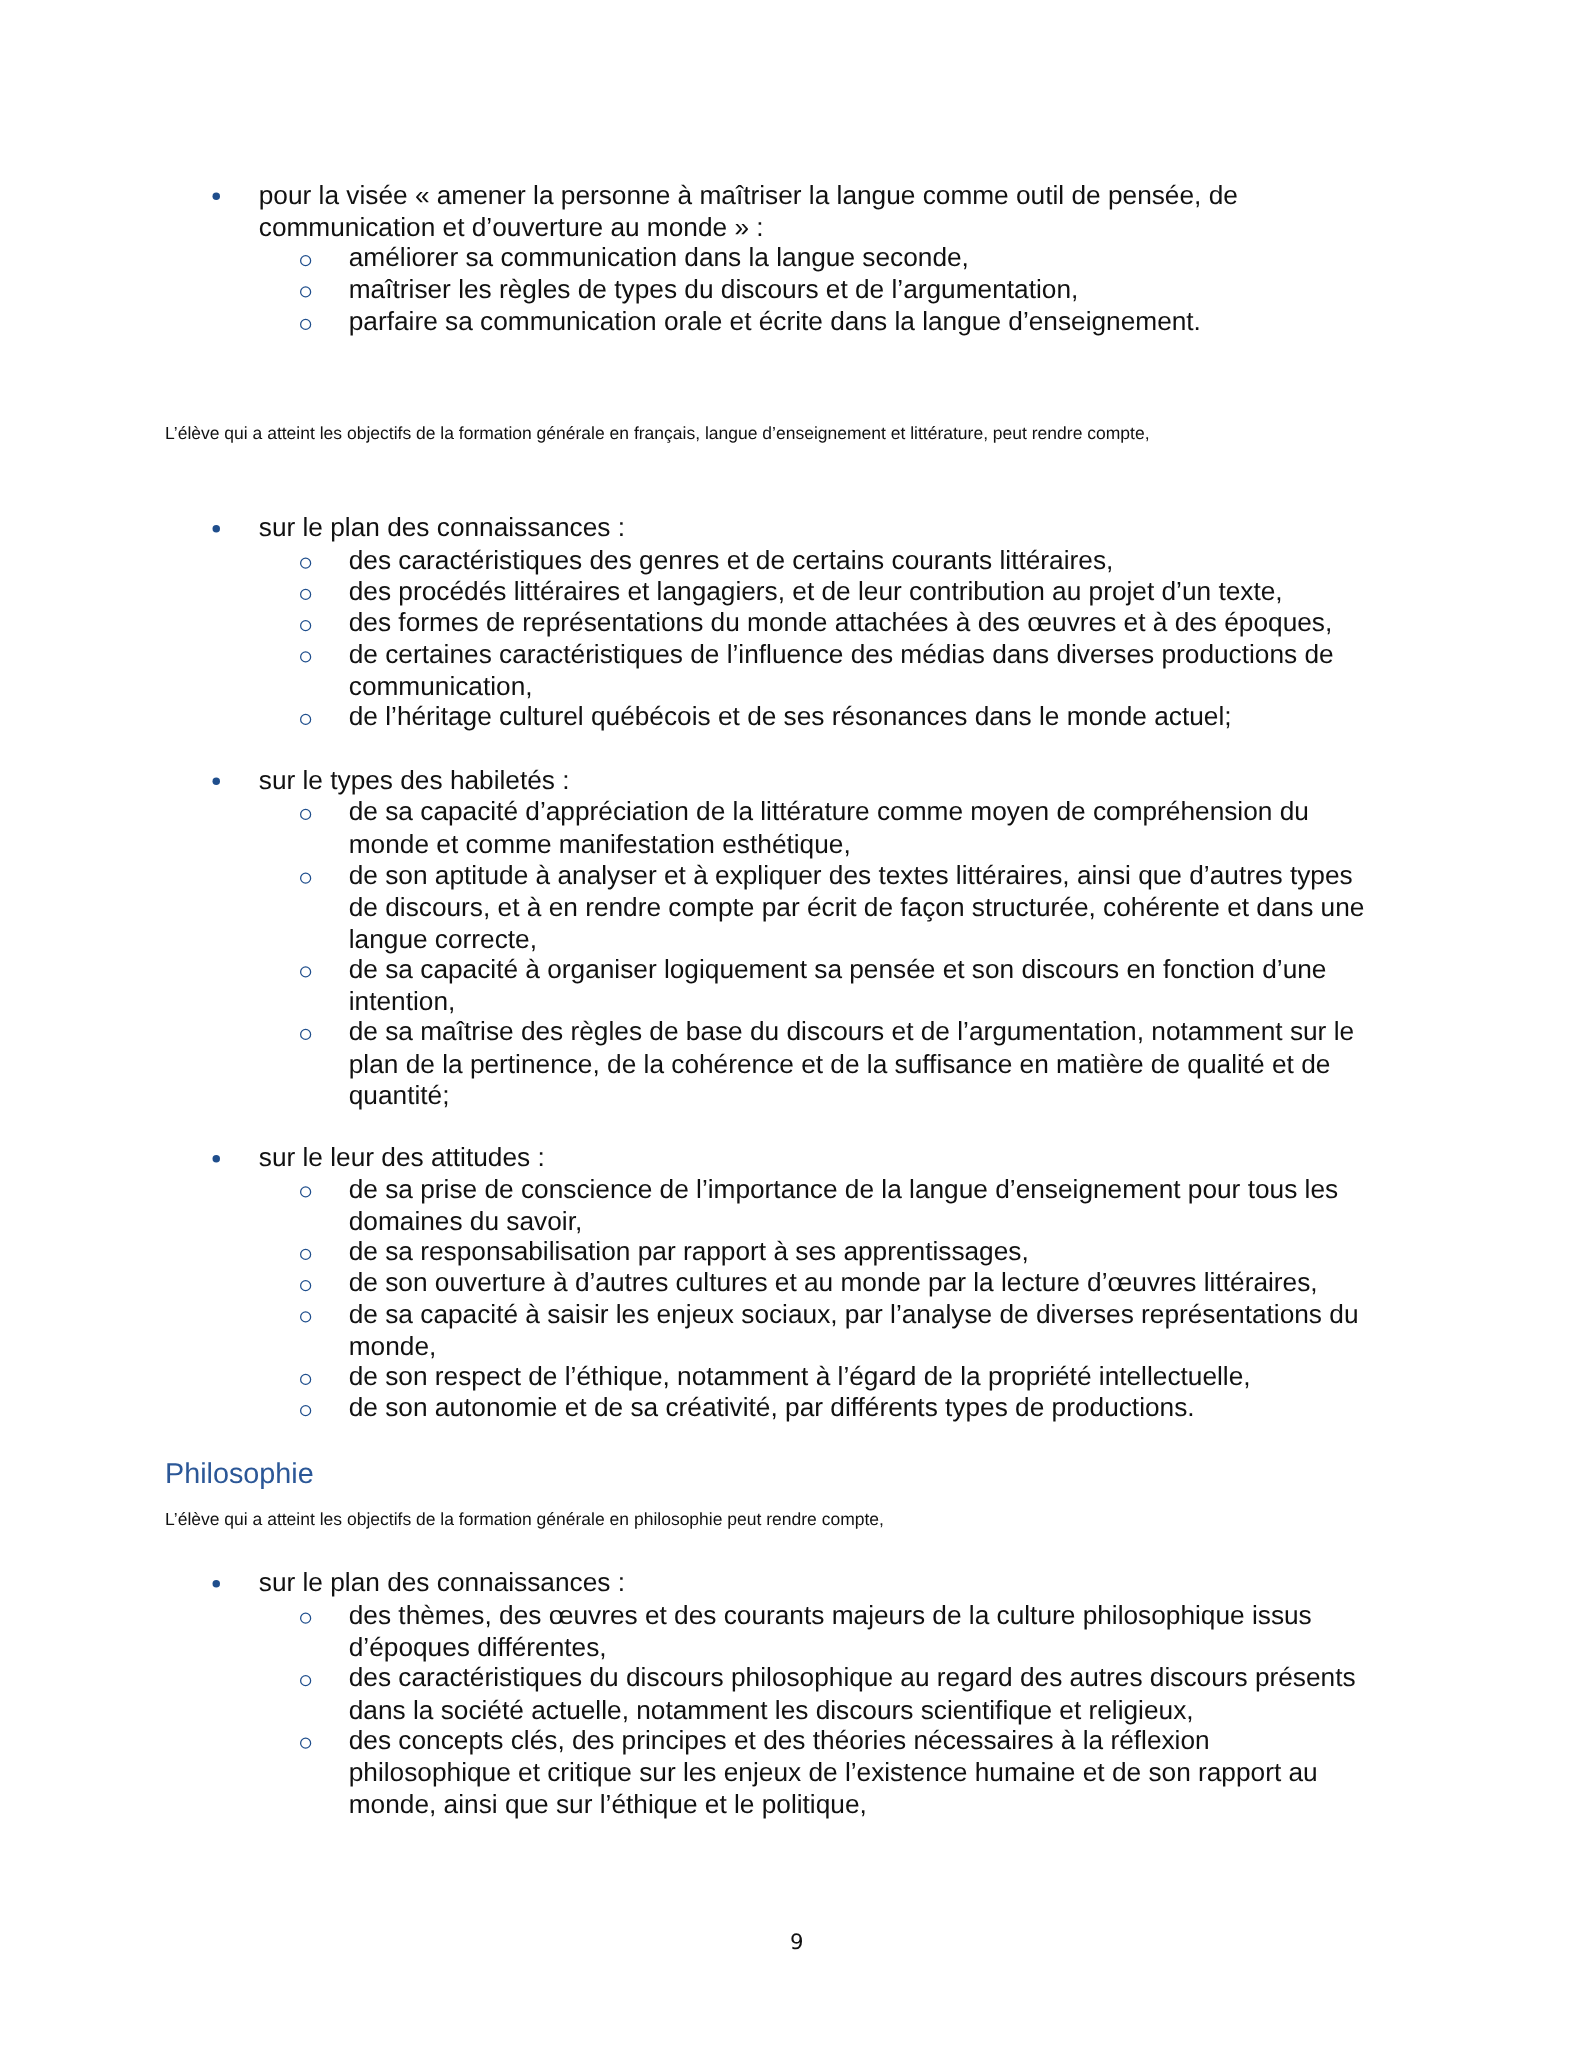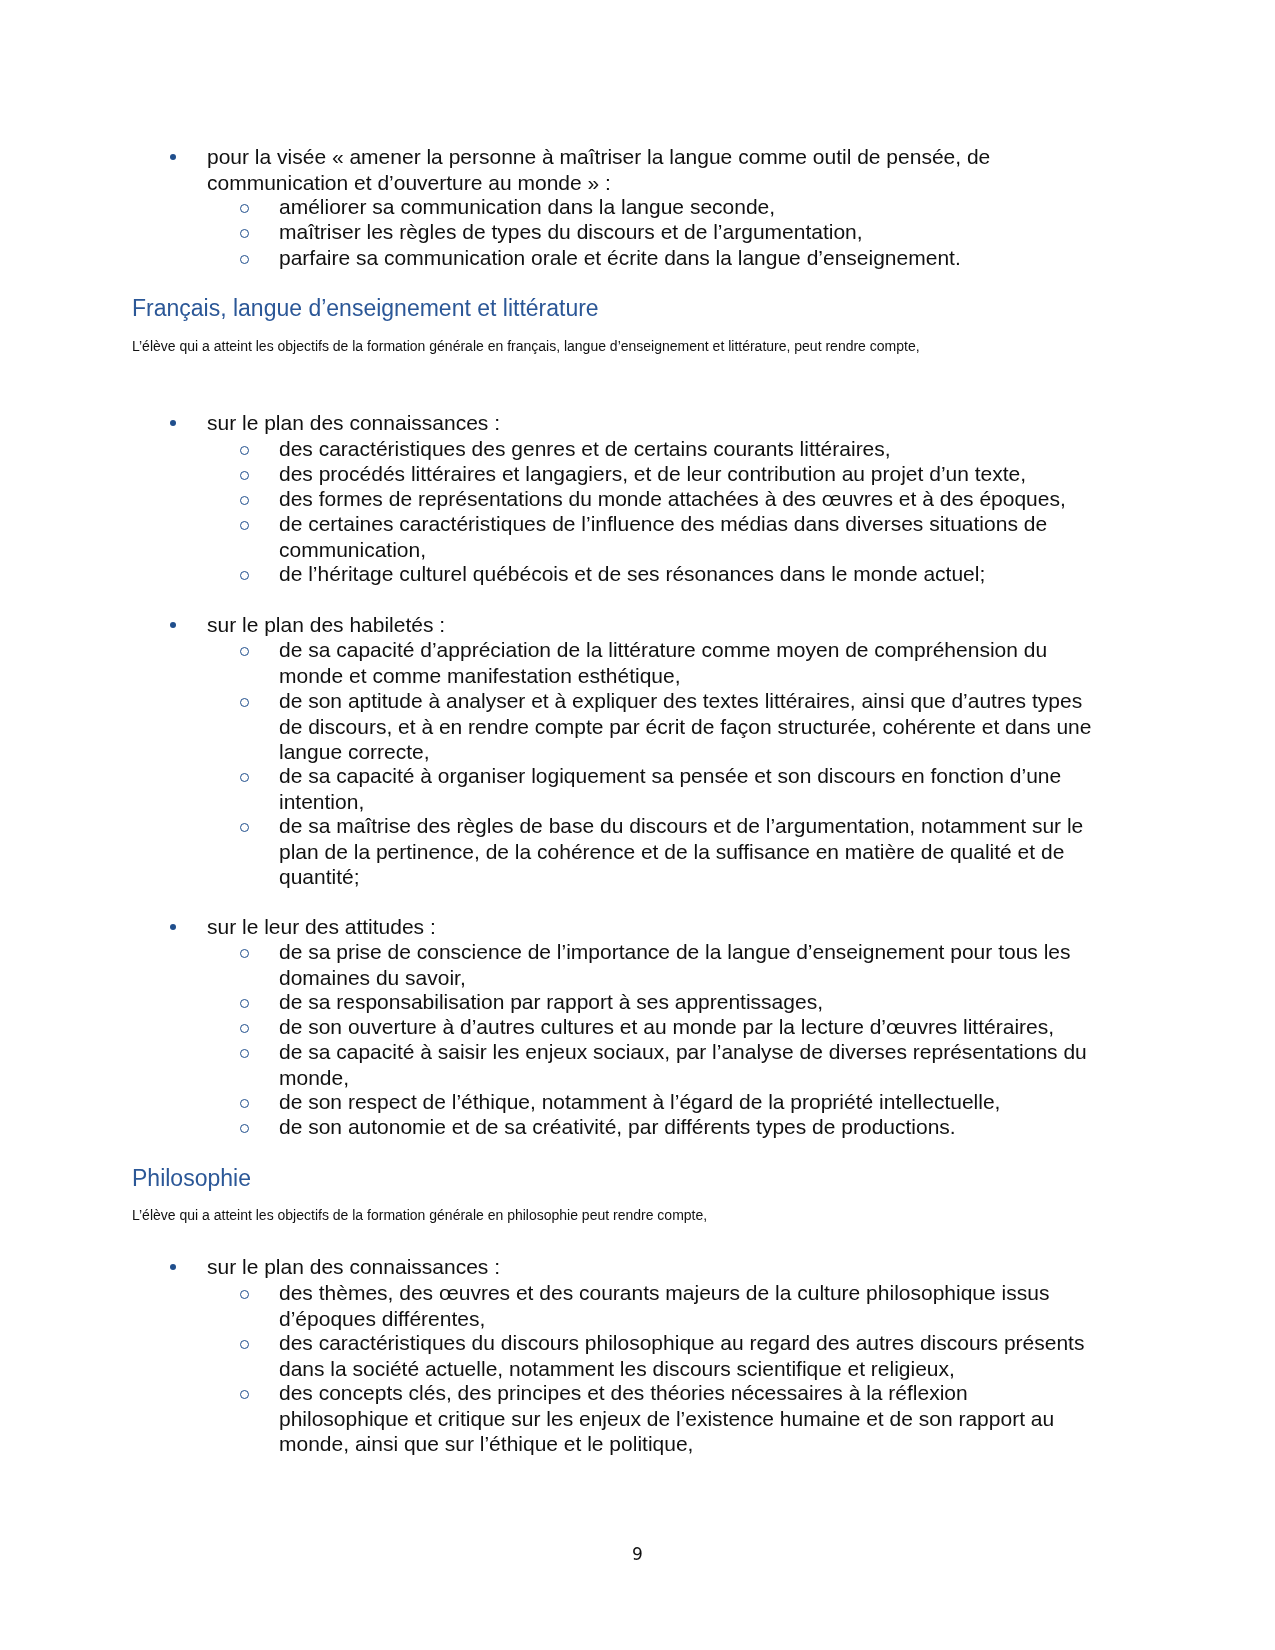--- a/index.html
+++ b/index.html
@@ -31,51 +31,50 @@
     </div>
   <div class="l2" style="top:203px;">
       <span class="circ"></span>
       <span class="txt">maîtriser les règles de types du discours et de l’argumentation,</span>
     </div>
   <div class="l2" style="top:229px;">
       <span class="circ"></span>
       <span class="txt">parfaire sa communication orale et écrite dans la langue d’enseignement.</span>
     </div>
 
-  <div class="h2" style="top:278px;">Français, langue d’enseignement et littérature</div>
   <div class="para" style="top:318px;">L’élève qui a atteint les objectifs de la formation générale en français, langue d’enseignement et littérature, peut rendre compte,</div>
 
   <div class="l1" style="top:394px;">
     <span class="dot"></span>
     <span class="txt">sur le plan des connaissances :</span>
   </div>
   <div class="l2" style="top:420px;">
       <span class="circ"></span>
       <span class="txt">des caractéristiques des genres et de certains courants littéraires,</span>
     </div>
   <div class="l2" style="top:445px;">
       <span class="circ"></span>
       <span class="txt">des procédés littéraires et langagiers, et de leur contribution au projet d’un texte,</span>
     </div>
   <div class="l2" style="top:470px;">
       <span class="circ"></span>
       <span class="txt">des formes de représentations du monde attachées à des œuvres et à des époques,</span>
     </div>
   <div class="l2" style="top:495px;">
       <span class="circ"></span>
-      <span class="txt">de certaines caractéristiques de l’influence des médias dans diverses situations de communication,</span>
+      <span class="txt">de certaines caractéristiques de l’influence des médias dans diverses productions de communication,</span>
     </div>
   <div class="l2" style="top:545px;">
       <span class="circ"></span>
       <span class="txt">de l’héritage culturel québécois et de ses résonances dans le monde actuel;</span>
     </div>
 
   <div class="l1" style="top:596px;">
     <span class="dot"></span>
-    <span class="txt">sur le plan des habiletés :</span>
+    <span class="txt">sur le types des habiletés :</span>
   </div>
   <div class="l2" style="top:621px;">
       <span class="circ"></span>
       <span class="txt">de sa capacité d’appréciation de la littérature comme moyen de compréhension du monde et comme manifestation esthétique,</span>
     </div>
   <div class="l2" style="top:672px;">
       <span class="circ"></span>
       <span class="txt">de son aptitude à analyser et à expliquer des textes littéraires, ainsi que d’autres types de discours, et à en rendre compte par écrit de façon structurée, cohérente et dans une langue correcte,</span>
     </div>
   <div class="l2" style="top:747px;">

